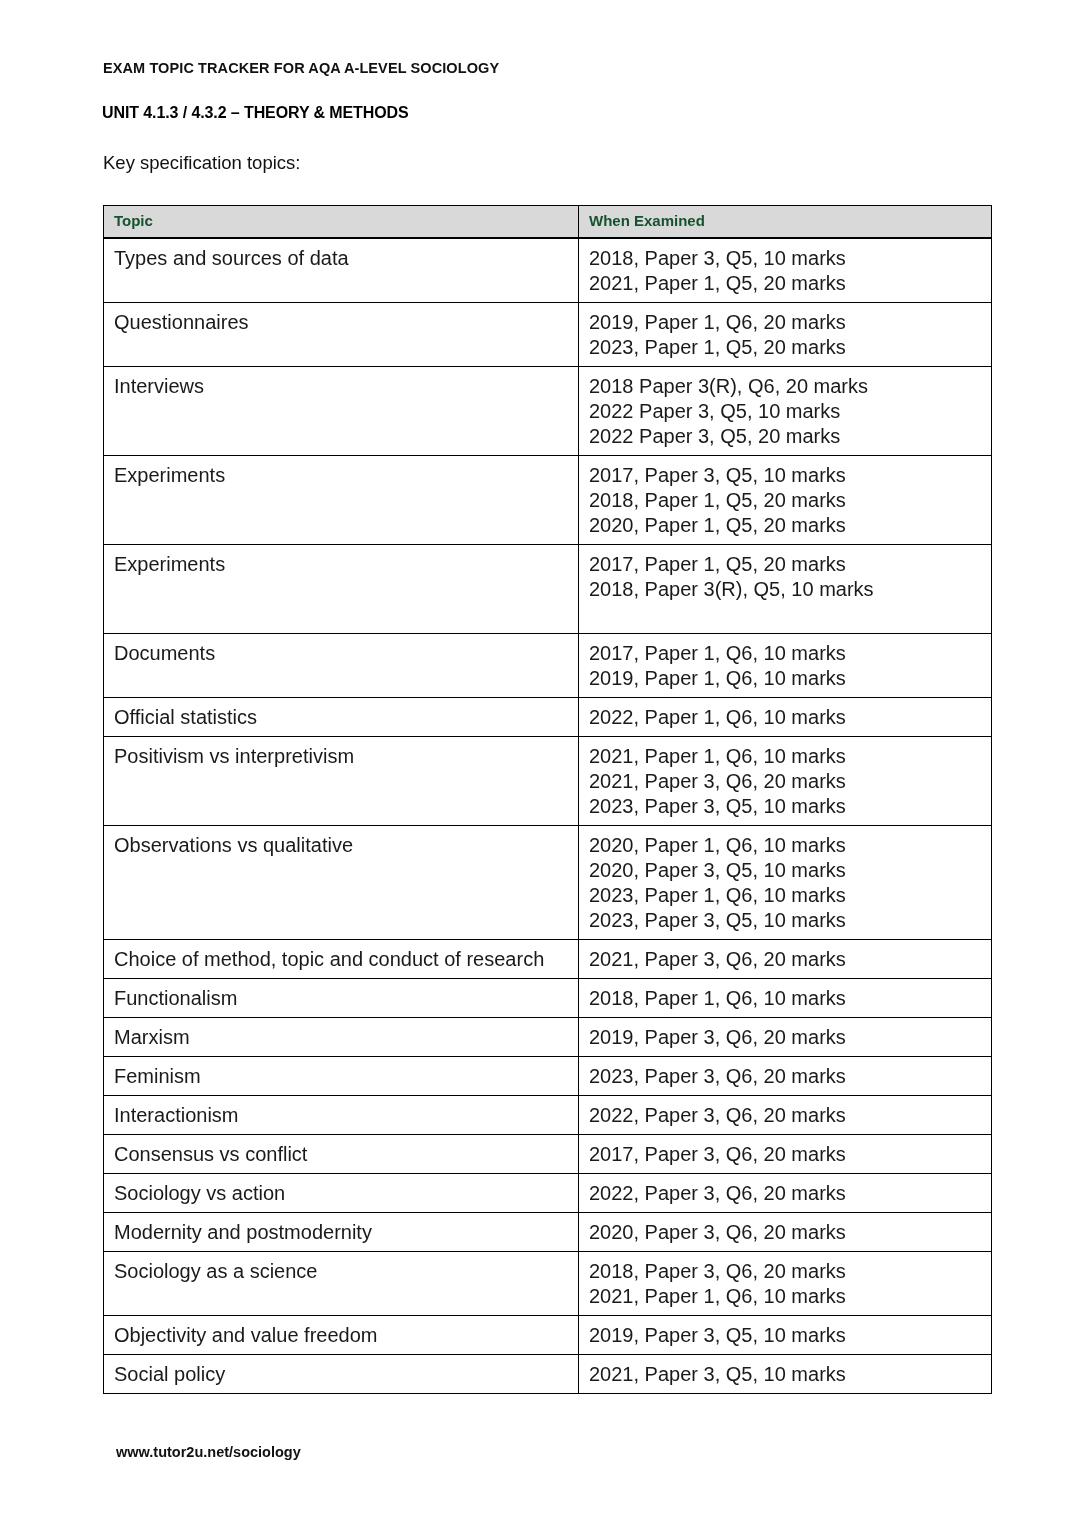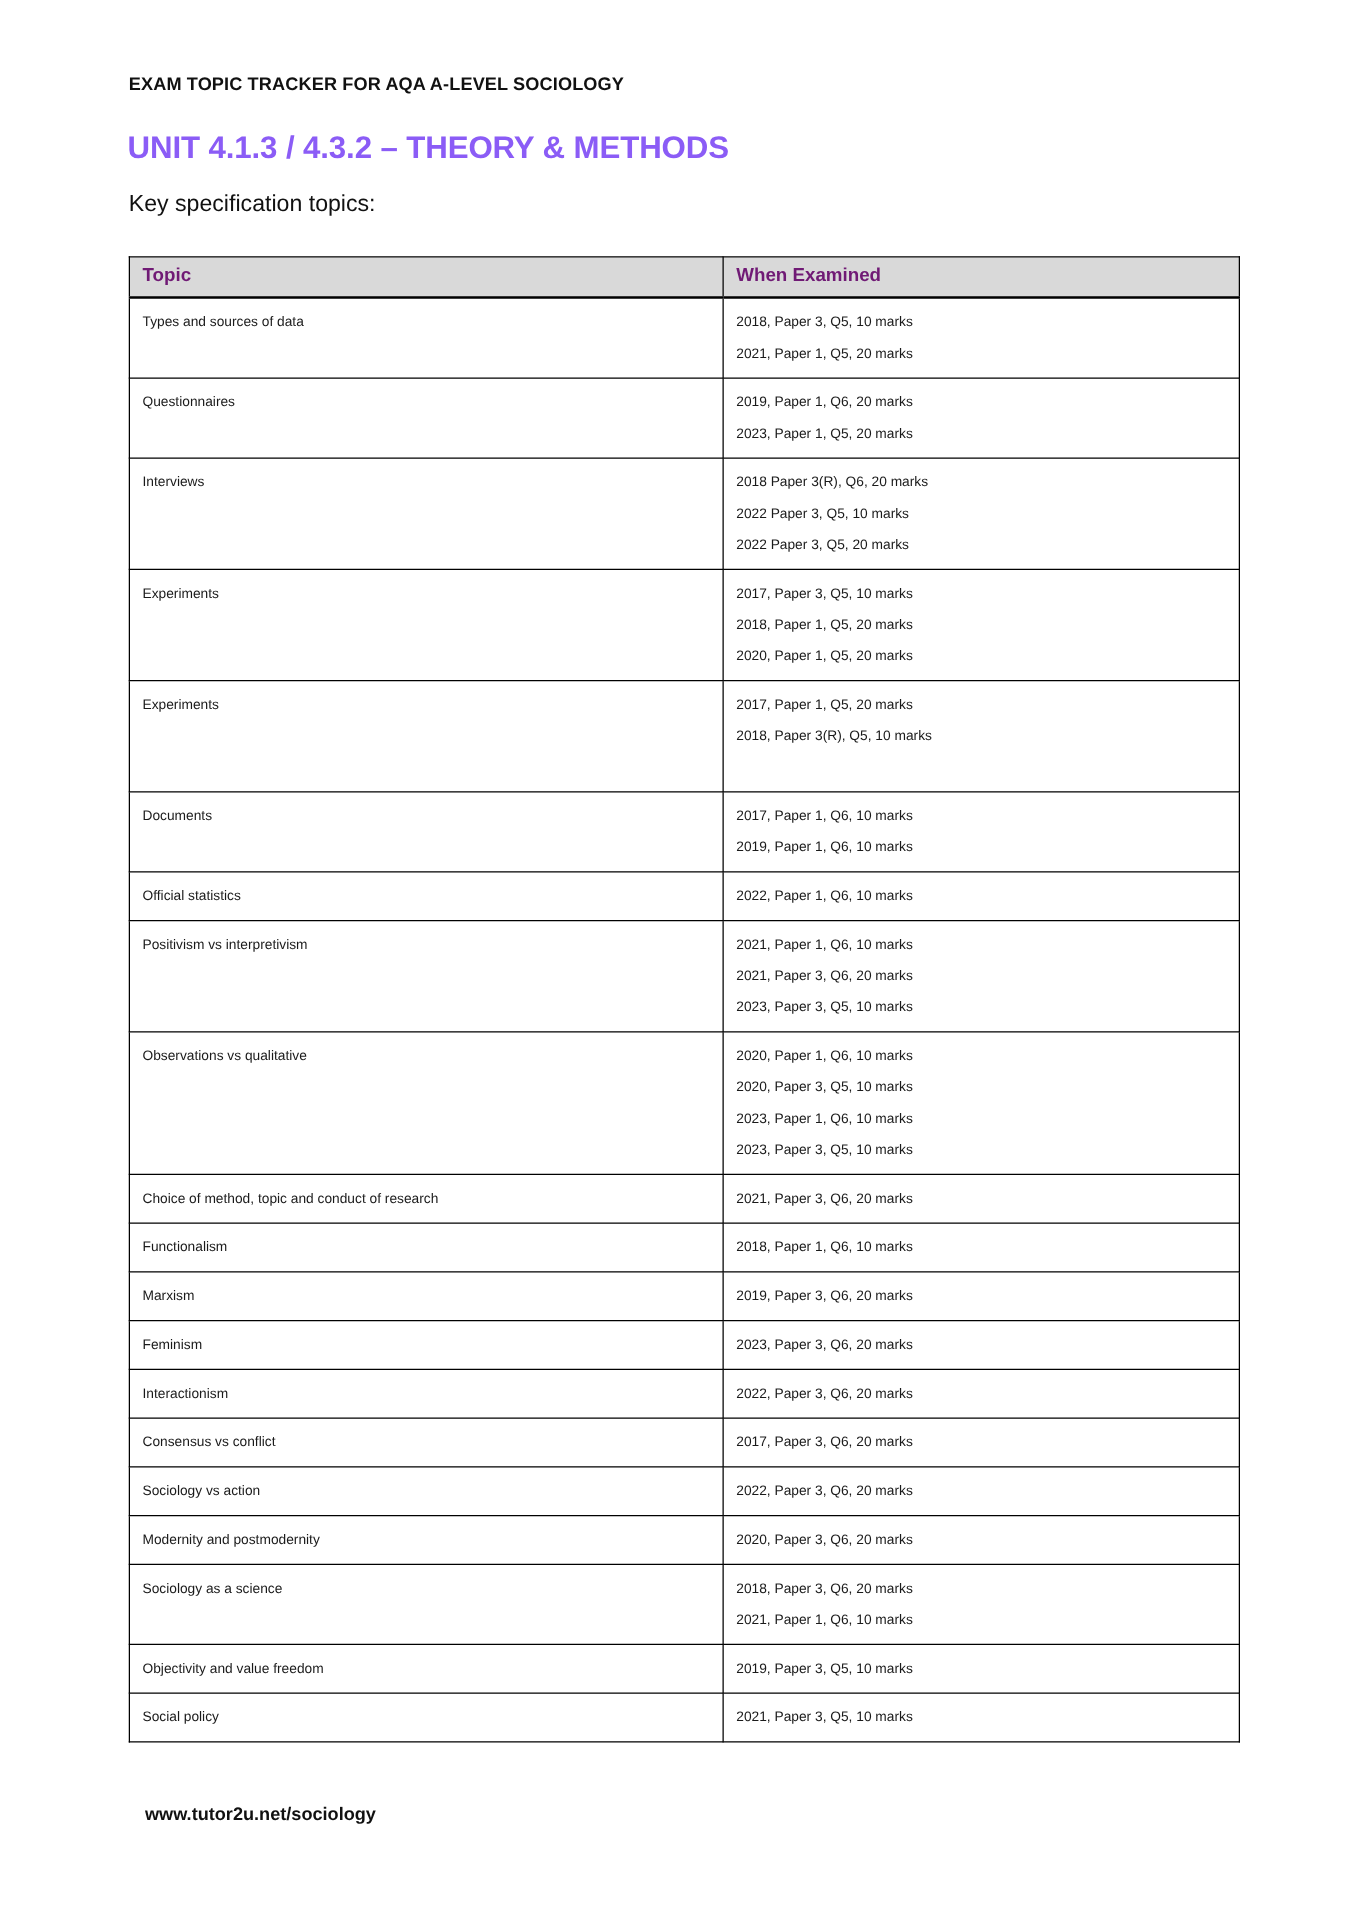--- a/index.html
+++ b/index.html
@@ -30,23 +30,23 @@
     font-size: 14.5px;
     font-weight: bold;
     letter-spacing: 0.1px;
     color: #111111;
     white-space: nowrap;
   }
   .unit-heading {
     position: absolute;
     left: 102px;
     top: 104px;
-    font-size: 25px;
+    font-size: 16px;
     font-weight: bold;
-    color: #8b5cf6;
+    color: #000000;
     letter-spacing: -0.1px;
     white-space: nowrap;
   }
   .section-label {
     position: absolute;
     left: 103px;
     top: 152px;
     font-size: 18.5px;
     font-weight: normal;
     color: #111111;
@@ -68,29 +68,29 @@
     border: 1px solid #000000;
     padding: 0;
     vertical-align: top;
     text-align: left;
   }
   .tracker-table thead th {
     background: #D9D9D9;
     border-bottom: 2px solid #000000;
     font-size: 15px;
     font-weight: bold;
-    color: #701a75;
+    color: #14532d;
     height: 31px;
   }
   .th-inner {
     padding: 6px 0 0 10px;
   }
   .cell-inner {
     padding: 7px 0 6px 10px;
-    font-size: 11px;
+    font-size: 20px;
     line-height: 25px;
     color: #1a1a1a;
   }
   .cell-inner .line {
     display: block;
     white-space: nowrap;
   }
   .cell-inner .line.blank {
     height: 25px;
   }

